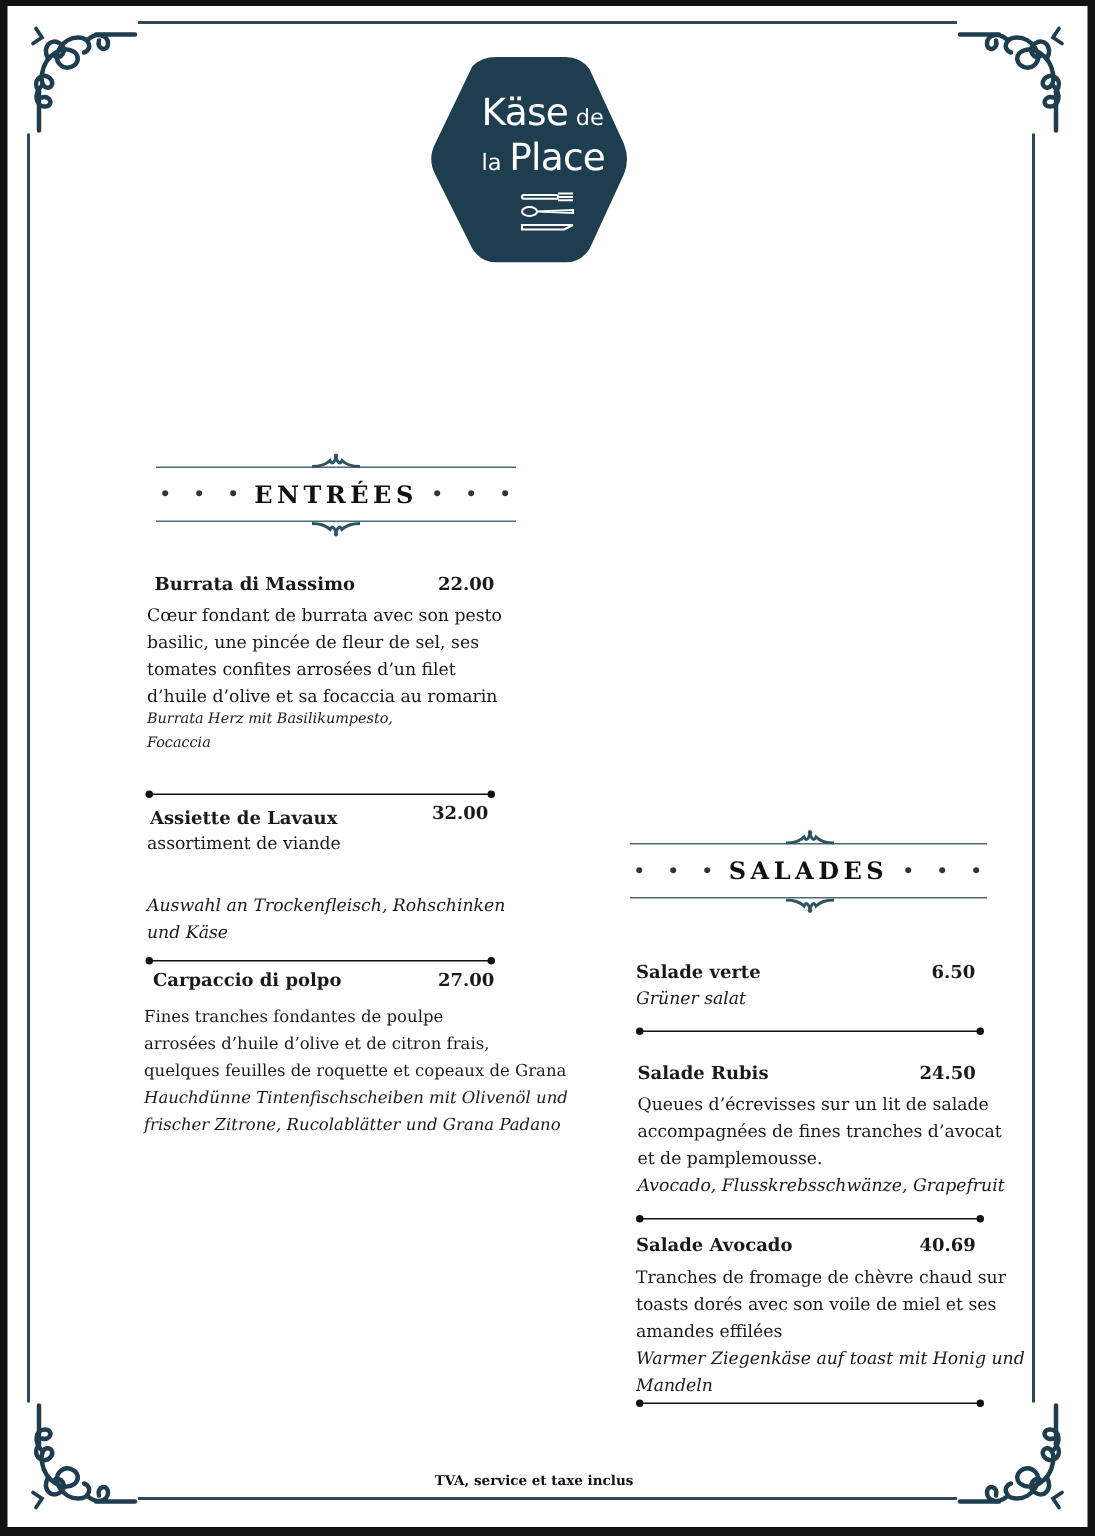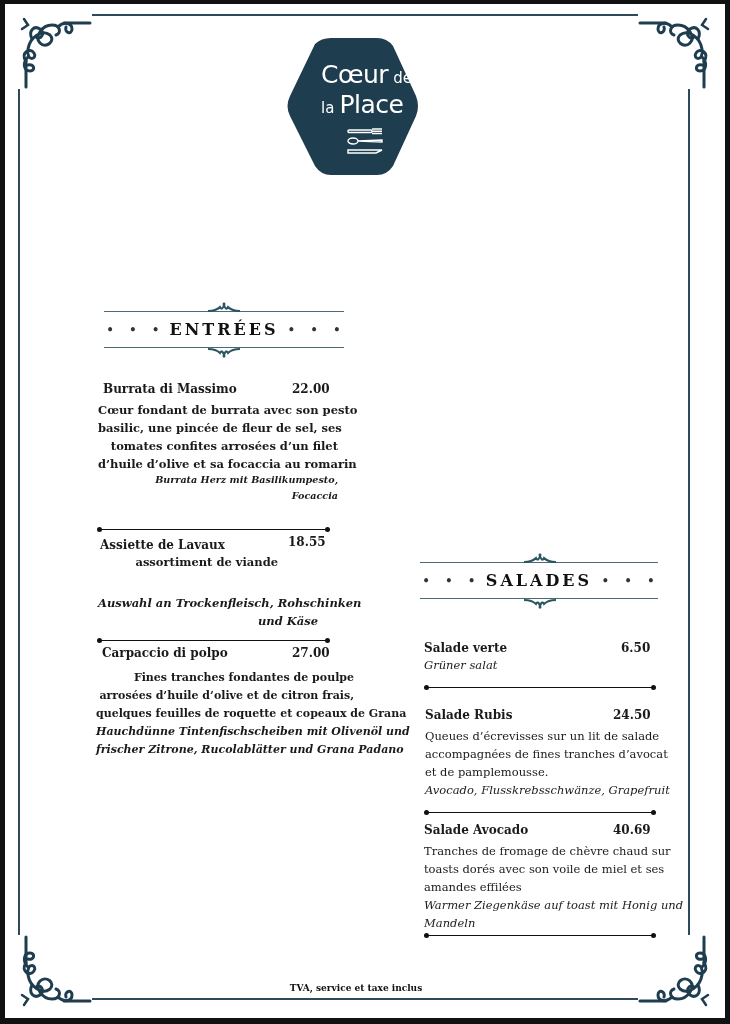--- a/index.html
+++ b/index.html
@@ -49,21 +49,21 @@
     .section-header .dots.left { left: 2px; }
     .section-header .dots.right { right: -2px; }
     .section-header .title {
       position: absolute; left: 0; right: 0; top: 20px; text-align: center;
       font-weight: bold; font-size: 16px; letter-spacing: 3px; color: #111;
     }
 
     .item-name { position: absolute; font-weight: bold; font-size: 12px; white-space: nowrap; }
     .item-price { position: absolute; font-weight: bold; font-size: 12px; white-space: nowrap; }
     .desc { position: absolute; font-size: 11.5px; line-height: 18px; white-space: nowrap; }
-    .desc.center { text-align: right; font-weight: bold; }
+    .desc.center { text-align: left; }
     .desc.it { font-style: italic; }
     .desc.small { font-size: 9.6px; line-height: 16px; }
 
     .divider { position: absolute; height: 1px; background: #111; }
     .divider::before, .divider::after {
       content: ""; position: absolute; top: -2px; width: 5px; height: 5px; border-radius: 50%; background: #111;
     }
     .divider::before { left: -2px; }
     .divider::after { right: -2px; }
 
@@ -121,21 +121,21 @@
     <path d="M16 48 C10 54 12 62 18 62 C24 62 22 54 16 56"></path>
     <path d="M10 20 L16 16 L12 10" stroke-width="2.5"></path>
   </svg>
 </div>
 
 <div class="logo">
   <svg class="hex" viewBox="0 0 135 137">
     <path d="M30 6 Q36 0 46 0 L92 0 Q102 0 108 8 L131 58 Q135 68 131 78 L108 128 Q102 137 92 137 L46 137 Q36 137 30 128 L5 78 Q0 68 5 58 Z" fill="#1e3d4f"></path>
   </svg>
   <div class="l1">
-    <span class="big">Cœur</span>
+    <span class="big">Käse</span>
     <span class="small">de</span>
   </div>
   <div class="l2">
     <span class="small">la</span>
     <span class="big">Place</span>
   </div>
   <svg class="cutlery" viewBox="0 0 40 28" fill="none" stroke="#fff" stroke-width="1.4">
     <rect x="3" y="2" width="24" height="2.5" rx="1"></rect>
     <path d="M27 1 L37 1 M27 3.3 L37 3.3 M27 5.5 L37 5.5"></path>
     <ellipse cx="8" cy="13" rx="5" ry="3"></ellipse>
@@ -171,21 +171,21 @@
   </div>
   <div class="desc center it small" style="left:98px; width:240px; top:472px;">
     <div>Burrata Herz mit Basilikumpesto,</div>
     <div>Focaccia</div>
   </div>
 </div>
 <div class="divider" style="left:99px; width:229px; top:529px;"></div>
 
 <div>
   <div class="item-name" style="left:100px; top:538px;">Assiette de Lavaux</div>
-  <div class="item-price" style="left:288px; top:535px;">18.55</div>
+  <div class="item-price" style="left:288px; top:535px;">32.00</div>
   <div class="desc center" style="left:98px; width:180px; top:553px;">
     <div>assortiment de viande</div>
   </div>
   <div class="desc center it" style="left:98px; width:220px; top:594px;">
     <div>Auswahl an Trockenfleisch, Rohschinken</div>
     <div>und Käse</div>
   </div>
 </div>
 <div class="divider" style="left:99px; width:229px; top:640px;"></div>
 

